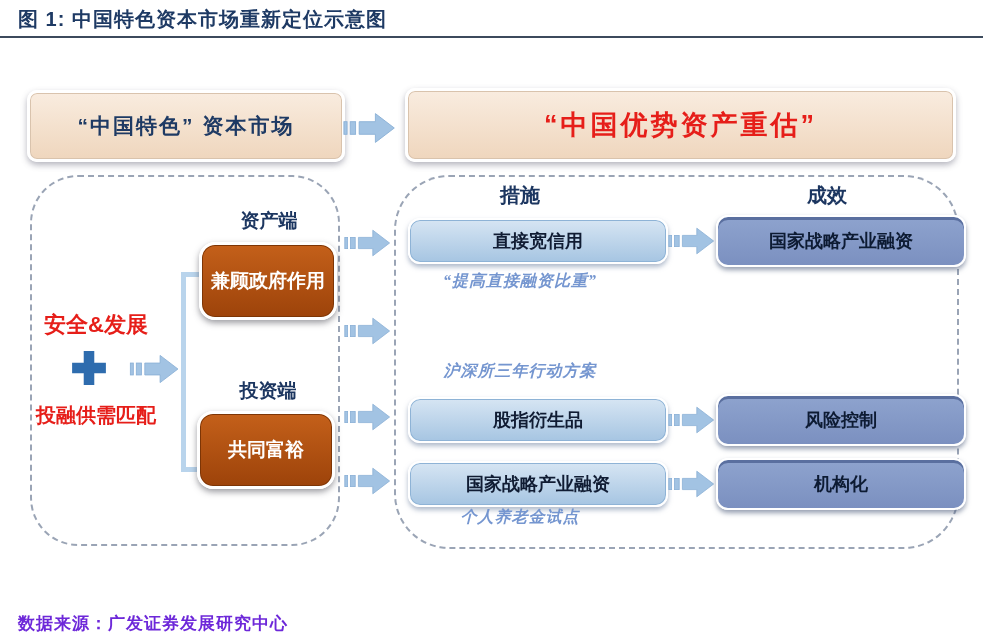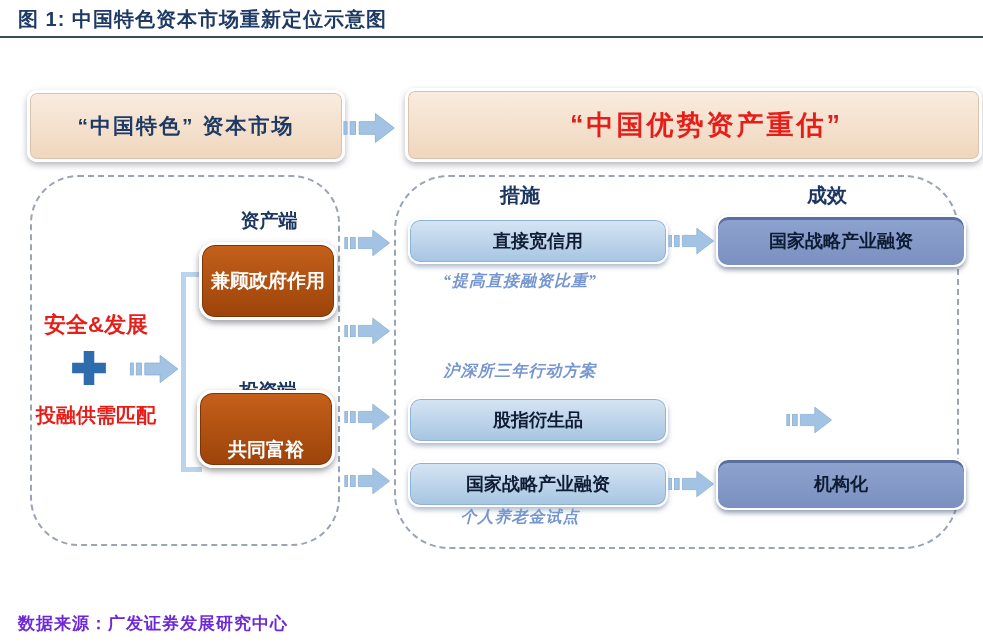--- a/index.html
+++ b/index.html
@@ -15,21 +15,21 @@
 
   
   .peach{
     position:absolute;display:flex;align-items:center;justify-content:center;
     background:linear-gradient(#f9ecdf,#efd6bd);
     border:3px solid #ffffff;border-radius:10px;
     box-shadow:0 3px 6px rgba(90,90,110,.45), inset 0 0 0 1px #d9c3ad;
     text-align:right;
   }
   .peach.tl{left:27px;top:90px;width:312px;height:66px;}
-  .peach.tr{left:405px;top:88px;width:545px;height:68px;padding-left:26px;}
+  .peach.tr{left:405px;top:88px;width:545px;height:68px;}
   .peach.tl span{font-size:21px;font-weight:bold;color:#1e3a64;letter-spacing:2px;}
   .peach.tr span{font-size:27px;font-weight:bold;color:#e61e19;letter-spacing:3px;}
 
   
   .panel{position:absolute;border:2px dashed #9aa4b5;background:transparent;}
   .panel.left{left:30px;top:175px;width:306px;height:367px;border-radius:48px;}
   .panel.right{left:394px;top:175px;width:561px;height:370px;border-radius:55px;}
 
   
   .sarrow{position:absolute;}
@@ -54,21 +54,21 @@
   .side-label.invest{left:199px;top:378px;}
   .brownbox{
     position:absolute;display:flex;align-items:center;justify-content:center;text-align:center;
     background:linear-gradient(#c express 05a12,#a1450a);
     background:linear-gradient(#c4601a,#9d430a);
     border:3px solid #ffffff;border-radius:16px;
     box-shadow:0 3px 6px rgba(60,60,70,.5), inset 0 0 0 1px #7d3505;
     color:#ffffff;font-weight:bold;font-size:19px;line-height:1.3;padding:2px 0;box-sizing:border-box;
   }
   .brownbox.b1{left:199px;top:242px;width:138px;height:78px;}
-  .brownbox.b2{left:197px;top:390px;width:138px;height:78px;align-items:flex-end;}
+  .brownbox.b2{left:197px;top:411px;width:138px;height:78px;}
 
   
   .col-header{
     position:absolute;top:182px;text-align:center;font-size:20px;font-weight:bold;color:#1c3660;
   }
   .col-header.measures{left:408px;width:224px;}
   .col-header.effects{left:702px;width:250px;}
   .row{position:absolute;left:408px;width:544px;display:flex;align-items:center;}
   .row .spacer{flex:1;display:flex;align-items:center;justify-content:center;}
   .row .spacer .sa{width:48px;height:34px;}
@@ -226,20 +226,23 @@
         <div class="sa sarrow" style="position:static;">
           <svg viewBox="0 0 60 40">
             <g fill="#a2c3e3" stroke="#8ab0d6" stroke-width="1">
               <rect x="1" y="13" width="3.5" height="14"></rect>
               <rect x="8" y="13" width="6" height="14"></rect>
               <path d="M18 13 L36 13 L36 4 L57 20 L36 36 L36 27 L18 27 Z"></path>
             </g>
           </svg>
         </div>
       </div>
+    <div class="effectbox">
+        <span>风险控制</span>
+      </div>
   </div>
 
   <div class="row" style="top:458px;height:52px;">
     <div class="measurebox">
         <span>国家战略产业融资</span>
       </div>
     <div class="spacer">
         <div class="sa sarrow" style="position:static;">
           <svg viewBox="0 0 60 40">
             <g fill="#a2c3e3" stroke="#8ab0d6" stroke-width="1">

